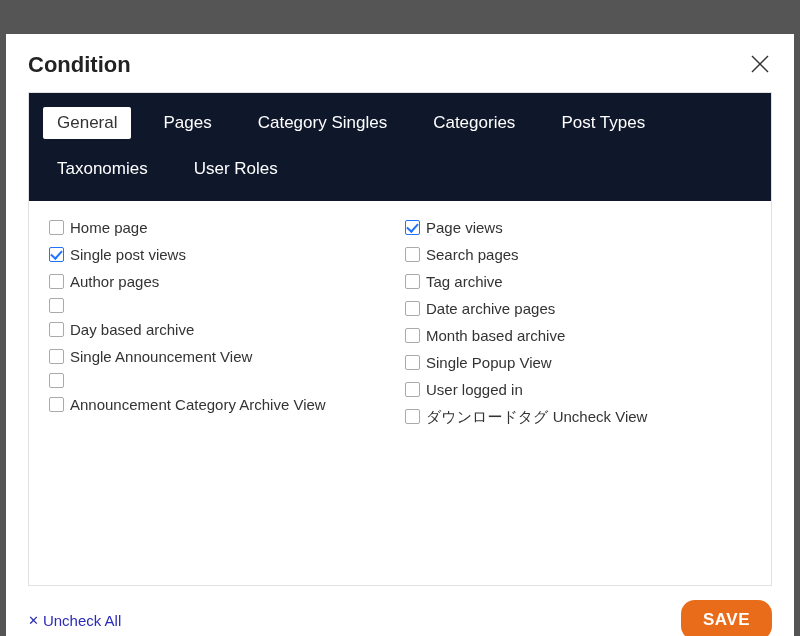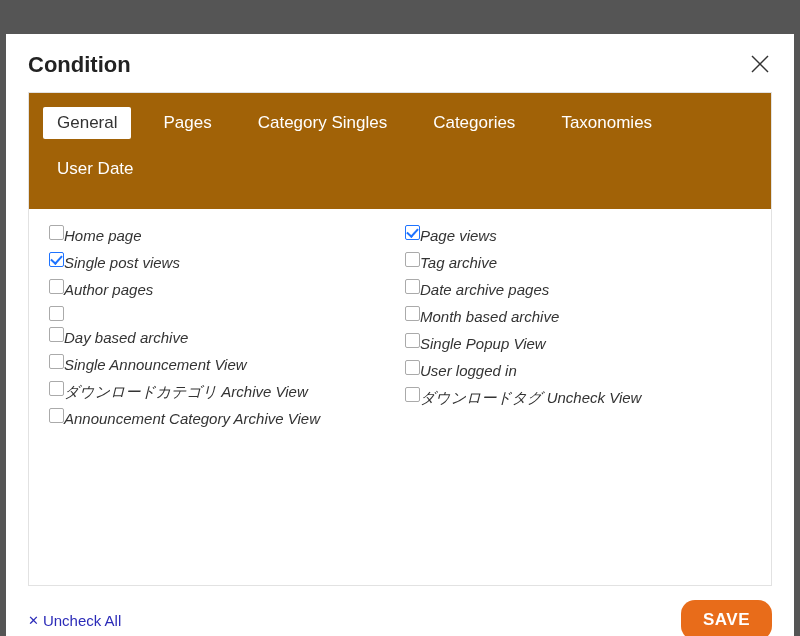--- a/index.html
+++ b/index.html
@@ -38,22 +38,22 @@
       color: #333;
     }
     .close-btn svg { display: block; }
     .content-wrap {
       flex: 1;
       border: 1px solid #e2e2e2;
       display: flex;
       flex-direction: column;
     }
     .tabs {
-      background: #a16207;
-      padding: 14px 14px 24px 14px;
+      background: #0f172a;
+      padding: 14px 14px 16px 14px;
       display: flex;
       flex-wrap: wrap;
       gap: 14px 18px;
     }
     .tab {
       color: #fff;
       font-size: 17px;
       padding: 6px 14px;
       cursor: pointer;
       border-radius: 2px;
@@ -69,25 +69,25 @@
       gap: 10px;
     }
     .col {
       flex: 1;
       display: flex;
       flex-direction: column;
       gap: 6px;
     }
     .cb-row {
       display: flex;
-      align-items: flex-start;
+      align-items: center;
+      gap: 6px;
       font-size: 15px;
       color: #333;
       line-height: 1.4;
-      font-style: italic;
     }
     .cb {
       width: 15px;
       height: 15px;
       border: 1px solid #aaa;
       border-radius: 2px;
       flex-shrink: 0;
       cursor: pointer;
       position: relative;
       background: #fff;
@@ -149,22 +149,23 @@
       </svg>
     </div>
   </div>
 
   <div class="content-wrap">
     <div class="tabs" id="tabs">
         <div class="tab active">General</div>
         <div class="tab">Pages</div>
         <div class="tab">Category Singles</div>
         <div class="tab">Categories</div>
+        <div class="tab">Post Types</div>
         <div class="tab">Taxonomies</div>
-        <div class="tab">User Date</div>
+        <div class="tab">User Roles</div>
       </div>
     <div class="tab-body">
       <div class="col" id="col-left">
           <label class="cb-row">
             <span class="cb"></span>
             <span>Home page</span>
           </label>
           <label class="cb-row">
             <span class="cb checked"></span>
             <span>Single post views</span>
@@ -179,31 +180,34 @@
           <label class="cb-row">
             <span class="cb"></span>
             <span>Day based archive</span>
           </label>
           <label class="cb-row">
             <span class="cb"></span>
             <span>Single Announcement View</span>
           </label>
           <label class="cb-row">
             <span class="cb"></span>
-            <span>ダウンロードカテゴリ Archive View</span>
           </label>
           <label class="cb-row">
             <span class="cb"></span>
             <span>Announcement Category Archive View</span>
           </label>
         </div>
       <div class="col" id="col-right">
           <label class="cb-row">
             <span class="cb checked"></span>
             <span>Page views</span>
+          </label>
+          <label class="cb-row">
+            <span class="cb"></span>
+            <span>Search pages</span>
           </label>
           <label class="cb-row">
             <span class="cb"></span>
             <span>Tag archive</span>
           </label>
           <label class="cb-row">
             <span class="cb"></span>
             <span>Date archive pages</span>
           </label>
           <label class="cb-row">

